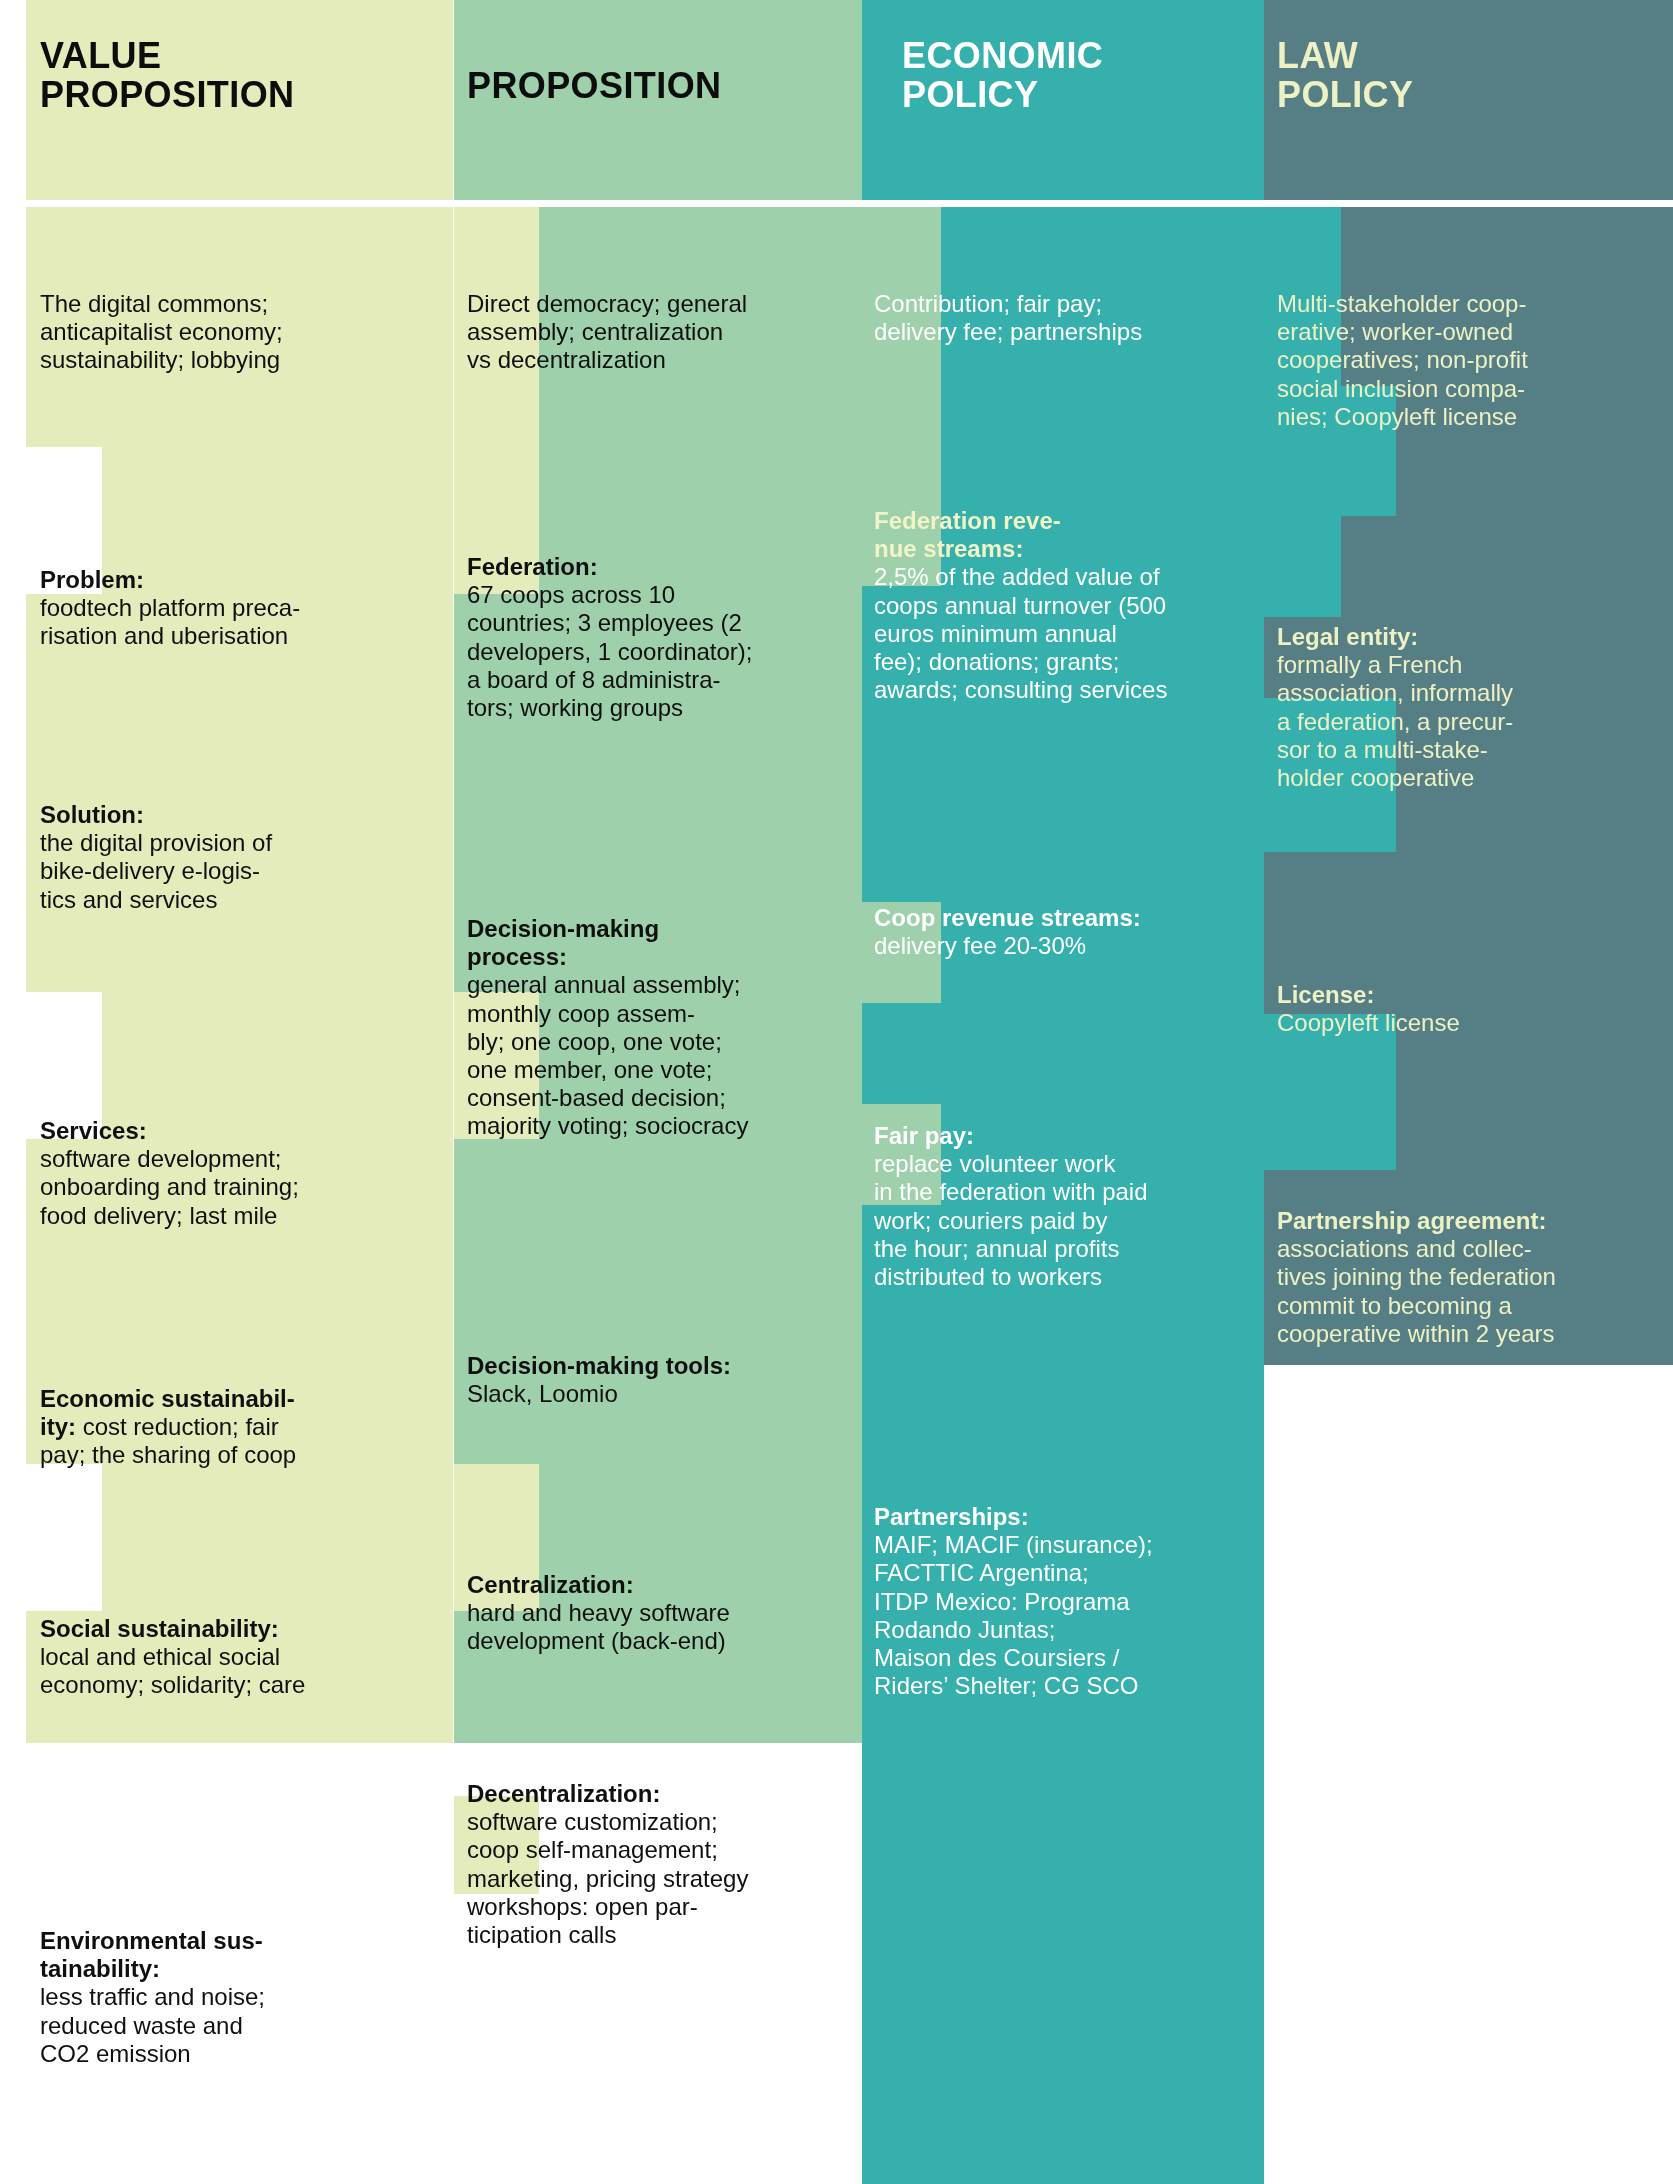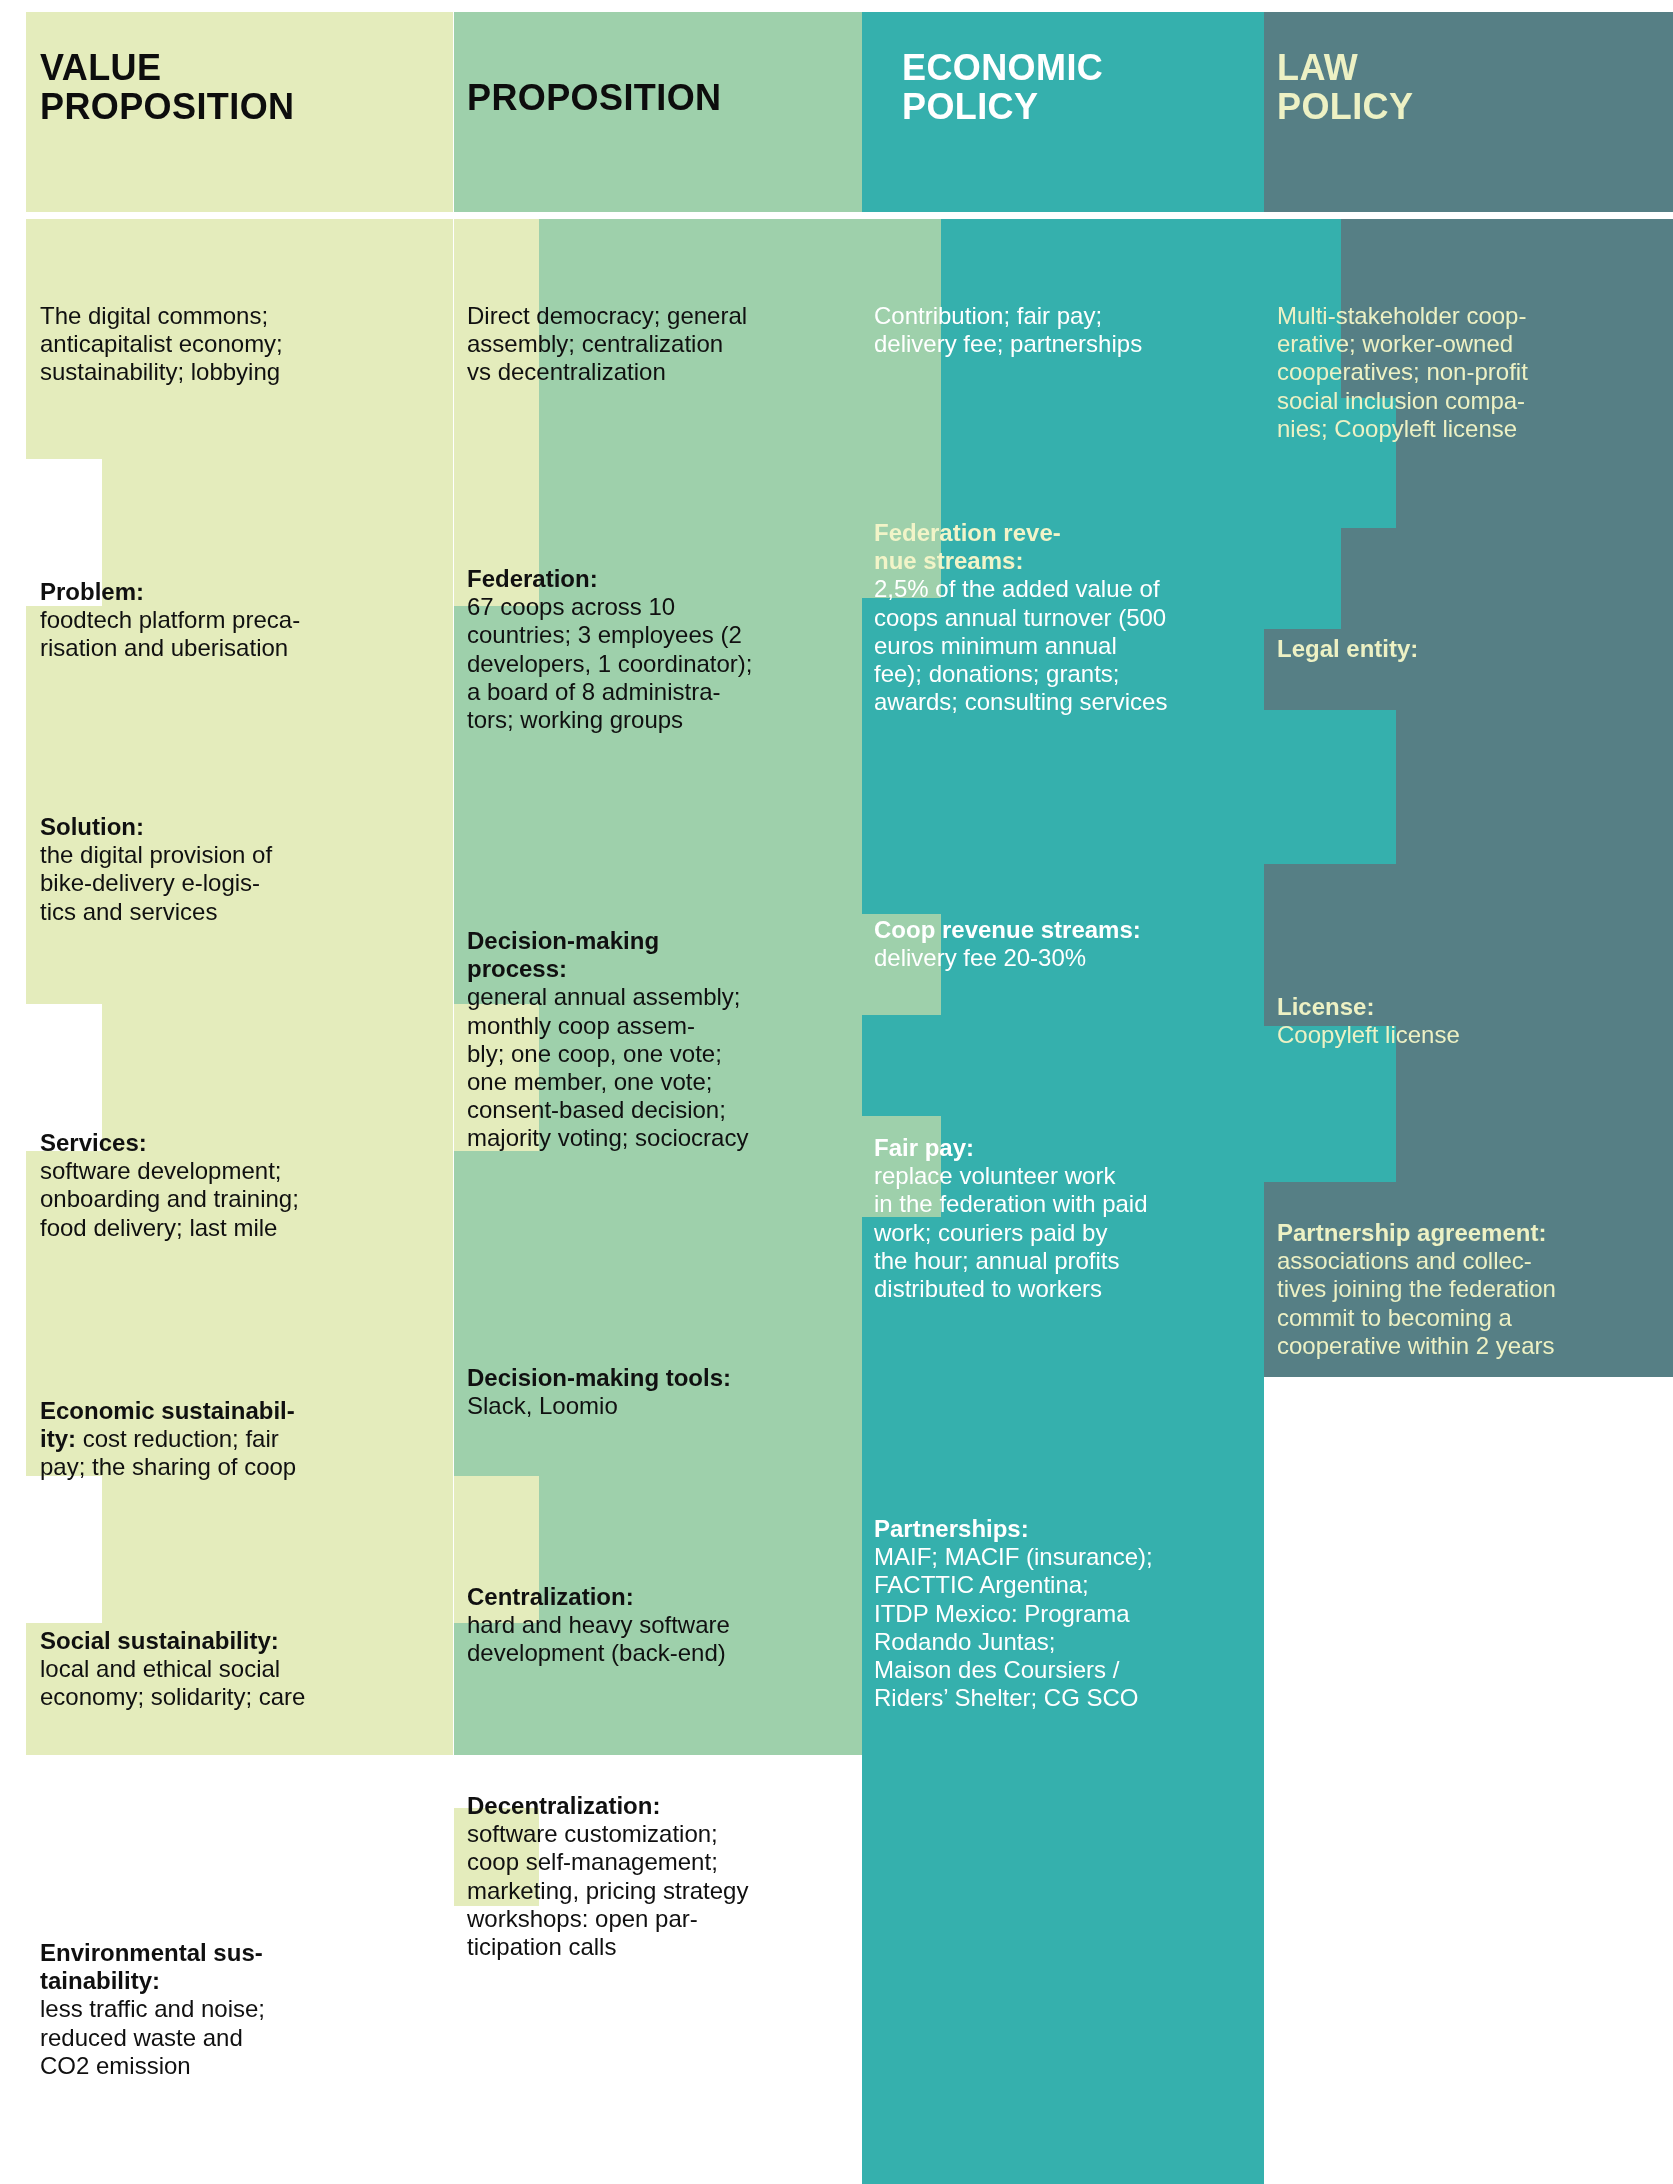--- a/index.html
+++ b/index.html
@@ -1,21 +1,21 @@
 <!DOCTYPE html>
 <html style="font-size:14px"><head>
 <meta charset="utf-8">
 <title>Business Model Canvas</title>
 <style>
   html,body{margin:0;padding:0;background:#ffffff;}
   body{
     font-family:"Liberation Sans","DejaVu Sans",sans-serif;
     width:1673px;height:2185px;position:relative;overflow:hidden;
   }
-  #canvas{position:absolute;left:0;top:12px;width:1673px;height:1743px;background:#ffffff;}
+  #canvas{position:absolute;left:0;top:0;width:1673px;height:1743px;background:#ffffff;}
 
   
   .col-slab{position:absolute;top:0;bottom:0;}
   .c1-slab{left:26px;width:427px;background:#e4ecbc;}
   .c2-slab{left:454px;width:408px;background:#9ed0ab;}
   .c3-slab{left:862px;width:402px;background:#35b0ad;}
   .c4-slab{left:1264px;width:409px;background:#567f85;}
 
   
   .header-rule{position:absolute;left:0;width:1673px;height:7px;top:200px;background:#ffffff;z-index:40;}
@@ -222,20 +222,25 @@
   <div class="c4">
     <div class="block" style="top:290px;">
       <span class="wrap">Multi-stakeholder coop-
 erative; worker-owned
 cooperatives; non-profit
 social inclusion compa-
 nies; Coopyleft license</span>
     </div>
     <div class="block" style="top:623px;">
       <span class="lead wrap">Legal entity:</span><br>
+      <span class="wrap">formally a French
+association, informally
+a federation, a precur-
+sor to a multi-stake-
+holder cooperative</span>
     </div>
     <div class="block" style="top:981px;">
       <span class="lead wrap">License:</span><br>
       <span class="wrap">Coopyleft license</span>
     </div>
     <div class="block" style="top:1207px;">
       <span class="lead wrap">Partnership agreement:</span><br>
       <span class="wrap">associations and collec-
 tives joining the federation
 commit to becoming a

